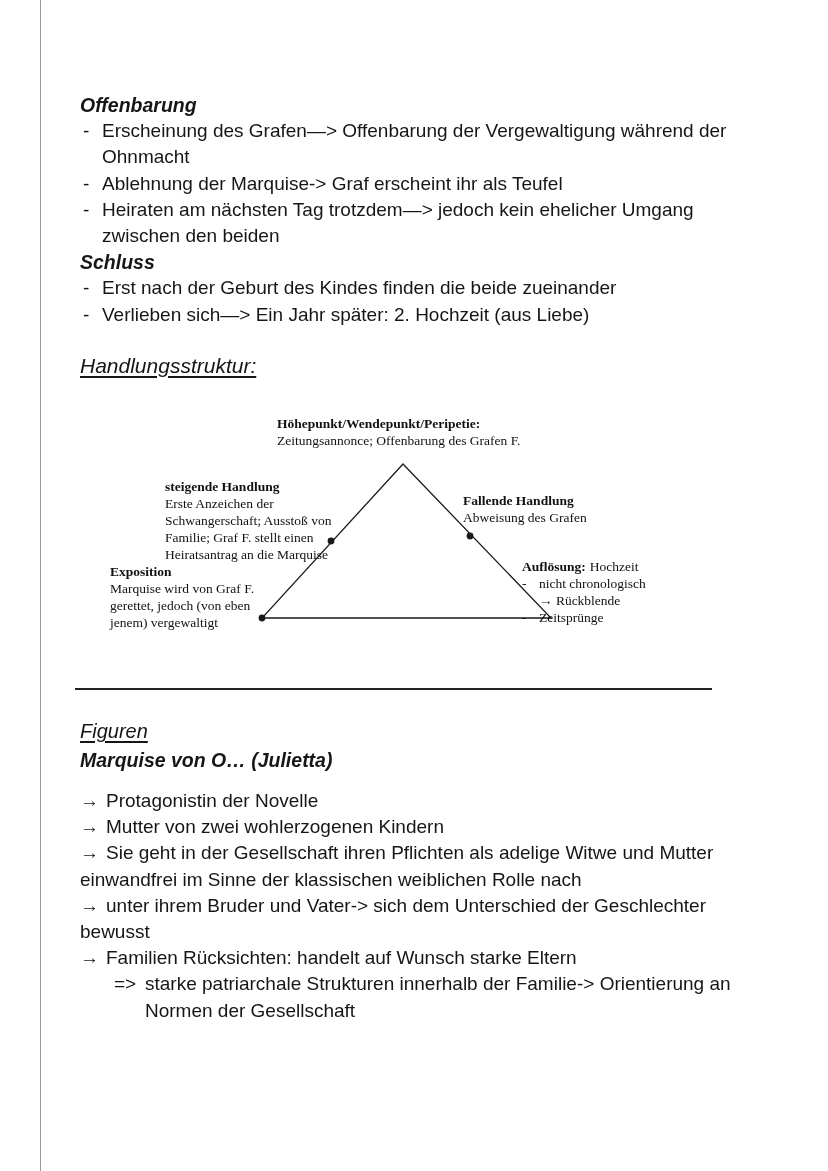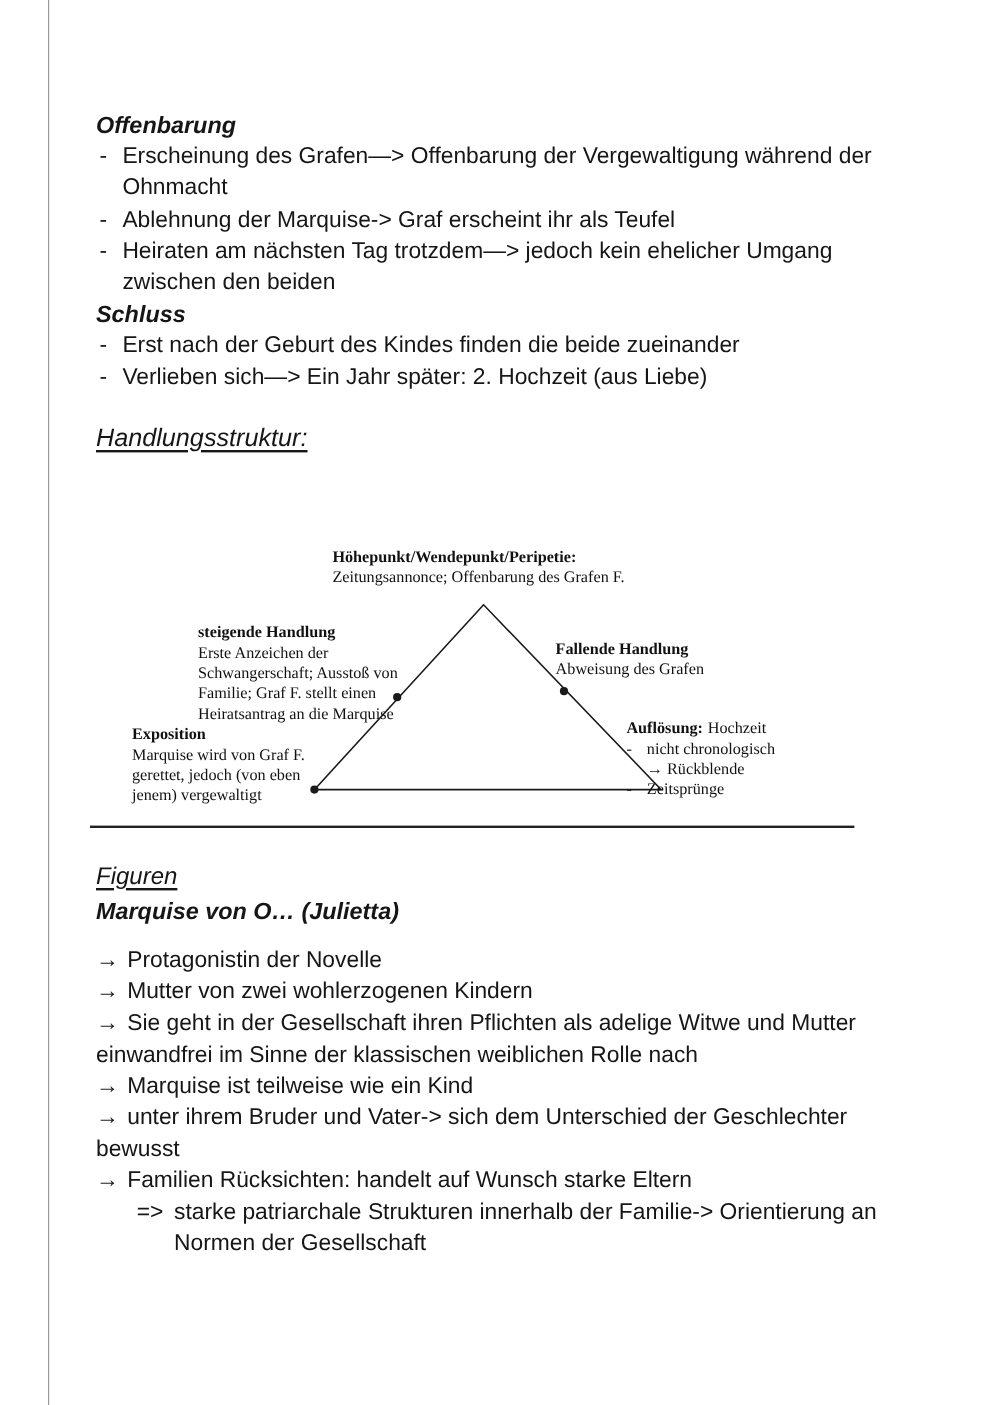--- a/index.html
+++ b/index.html
@@ -19,21 +19,21 @@
   .li{display:flex}
   .li .mk{flex:0 0 19px;padding-left:3px}
   .li .txt{flex:1}
 
   
   .ul-heading{font-style:italic;font-size:21px;line-height:27px;text-decoration:underline;text-underline-offset:3px}
 
   
   .diagram{
     position:absolute;left:85px;top:412px;width:650px;height:262px;
-    font-family:"Liberation Serif","DejaVu Serif",serif;font-size:13.5px;line-height:17px;color:#111;margin-top:40px;
+    font-family:"Liberation Serif","DejaVu Serif",serif;font-size:13.5px;line-height:17px;color:#111;
   }
   .diagram .lbl{position:absolute}
   .diagram .bold{font-weight:bold}
   .nowrap{white-space:nowrap}
   .res-line{display:flex}
   .res-mk{flex:0 0 17px}
   .resval{margin-left:4px}
 
   
   .fig-heading{font-style:italic;font-size:20px;line-height:27px;text-decoration:underline;text-underline-offset:3px;margin-bottom:2px}
@@ -133,23 +133,20 @@
   <div class="fig-item bodytext">
     <span class="mk-arrow">→</span><span>Protagonistin der Novelle</span>
   </div>
   <div class="fig-item bodytext">
     <span class="mk-arrow">→</span><span>Mutter von zwei wohlerzogenen Kindern</span>
   </div>
   <div class="fig-item bodytext">
     <span class="mk-arrow">→</span><span>Sie geht in der Gesellschaft ihren Pflichten als adelige Witwe und Mutter einwandfrei im Sinne der klassischen weiblichen Rolle nach</span>
   </div>
   <div class="fig-item bodytext">
-    <span class="mk-arrow">→</span><span>Marquise ist teilweise wie ein Kind</span>
-  </div>
-  <div class="fig-item bodytext">
     <span class="mk-arrow">→</span><span>unter ihrem Bruder und Vater-&gt; sich dem Unterschied der Geschlechter bewusst</span>
   </div>
   <div class="fig-item bodytext">
     <span class="mk-arrow">→</span><span>Familien Rücksichten: handelt auf Wunsch starke Eltern</span>
   </div>
   <div class="fig-sub bodytext">
     <span class="mk-dbl">=&gt;</span>
     <span>starke patriarchale Strukturen innerhalb der Familie-&gt; Orientierung an Normen der Gesellschaft</span>
   </div>
 </section>

